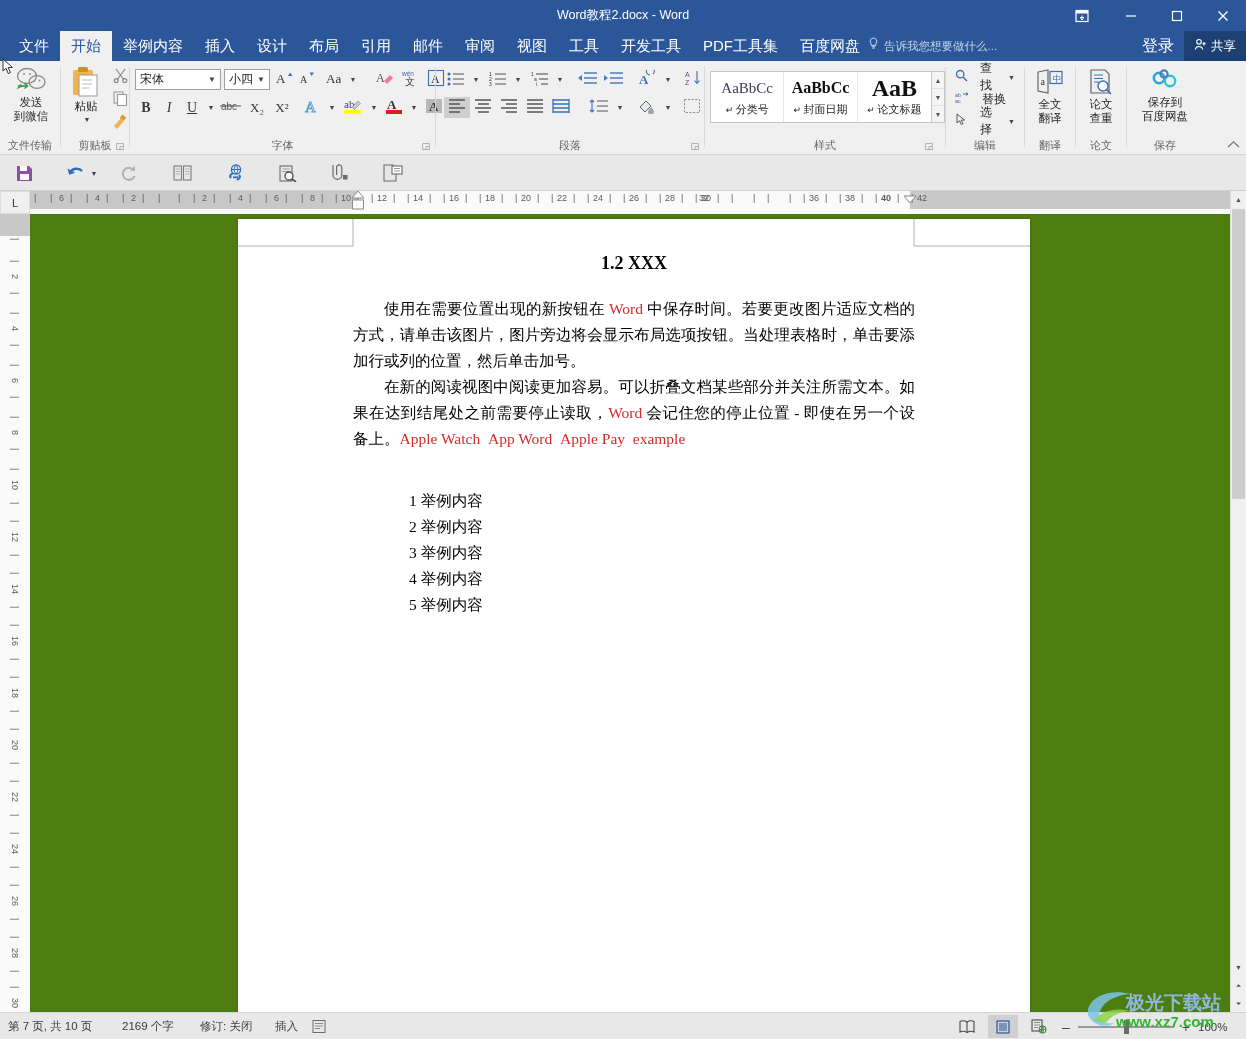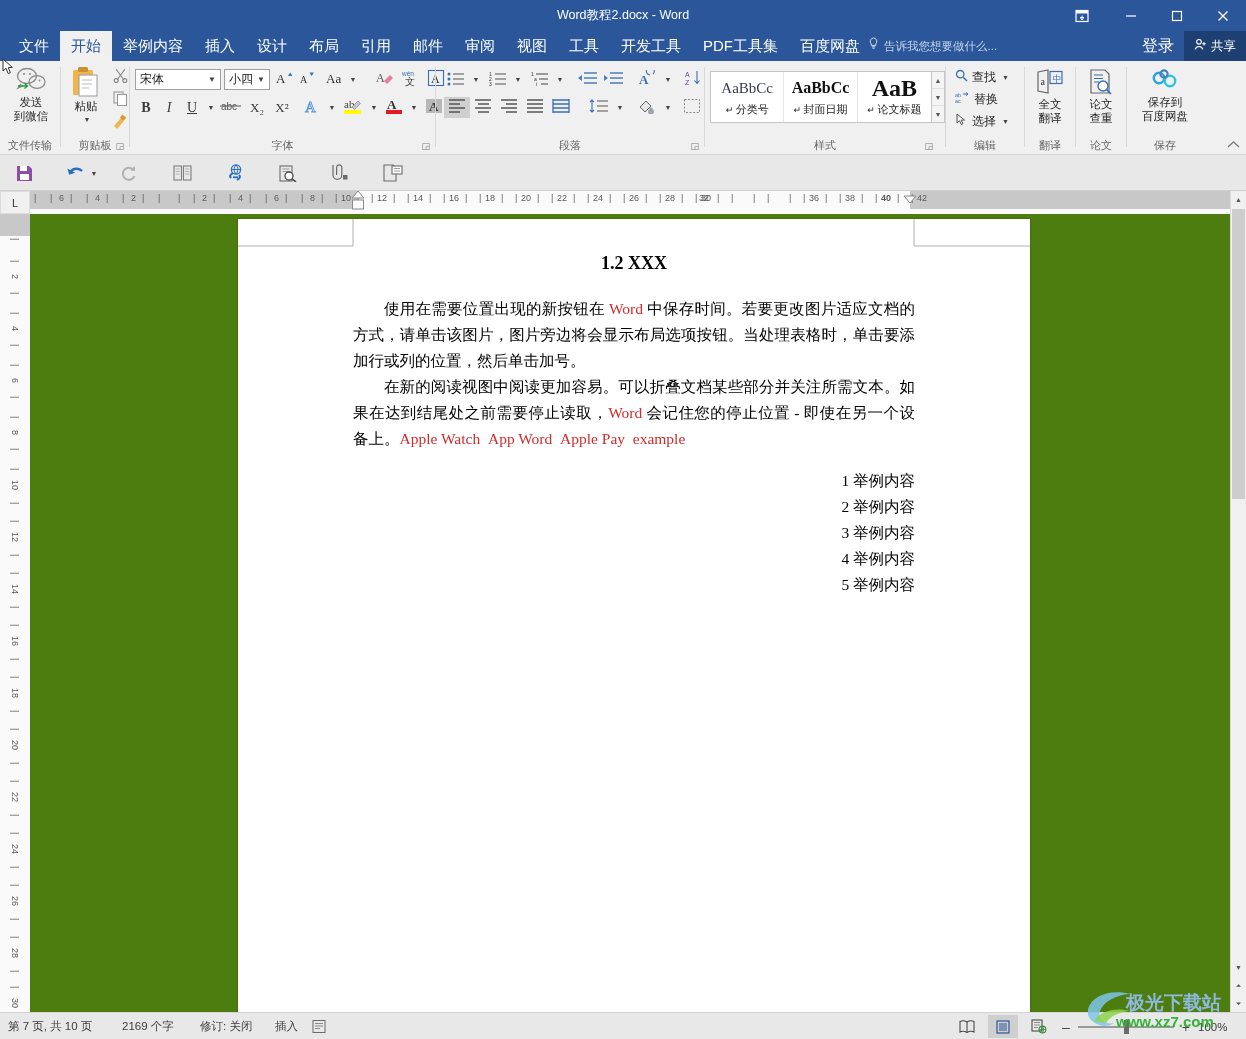--- a/index.html
+++ b/index.html
@@ -104,21 +104,21 @@
     white-space: nowrap; overflow: hidden; line-height: 22px; }
   .gal-name { font-size: 11px; color: #222; margin-top: 3px; white-space: nowrap; }
   .gal-scroll {
     position: absolute; width: 13px; display: flex; flex-direction: column;
     border: 1px solid #c6c6c6; border-left: none; background: #f4f4f4;
   }
   .gal-scroll div { flex: 1; display: flex; align-items: center; justify-content: center;
     font-size: 7px; color: #555; border-bottom: 1px solid #e0e0e0; }
 
   .editbtn {
-    position: absolute; display: flex; align-items: center; gap: 4px;
+    position: absolute; display: flex; align-items: center; gap: 12px;
     font-size: 12px; color: #262626; padding: 0 3px;
   }
 
   .collapse-ribbon { position: absolute; right: 6px; bottom: 3px; font-size: 10px; color: #666; }
 
   
   .qat {
     position: absolute; top: 155px; left: 0; width: 1246px; height: 36px;
     background: #e8e8e8; border-bottom: 1px solid #d0d0d0;
   }
@@ -166,21 +166,21 @@
     font-size: 18px; font-weight: bold; color: #000; margin-top: 34px;
   }
   .doc-p {
     font-family: "Liberation Serif", serif; font-size: 15.5px; color: #000;
     line-height: 26px; text-indent: 2em; margin: 0;
     text-align: justify;
   }
   .doc-p.first { margin-top: 22px; }
   .red { color: #d22b2b; }
   .en { font-family: "Liberation Serif", serif; }
-  .doc-list { margin-top: 16px; text-align: right; }
+  .doc-list { margin-top: 36px; }
   .doc-li {
     font-family: "Liberation Serif", serif; font-size: 15.5px; color: #000;
     line-height: 26px; padding-left: 56px;
   }
 
   
   .vscroll {
     position: absolute; top: 191px; right: 0; width: 16px; height: 821px;
     background: #f0f0f0; border-left: 1px solid #dcdcdc;
   }

